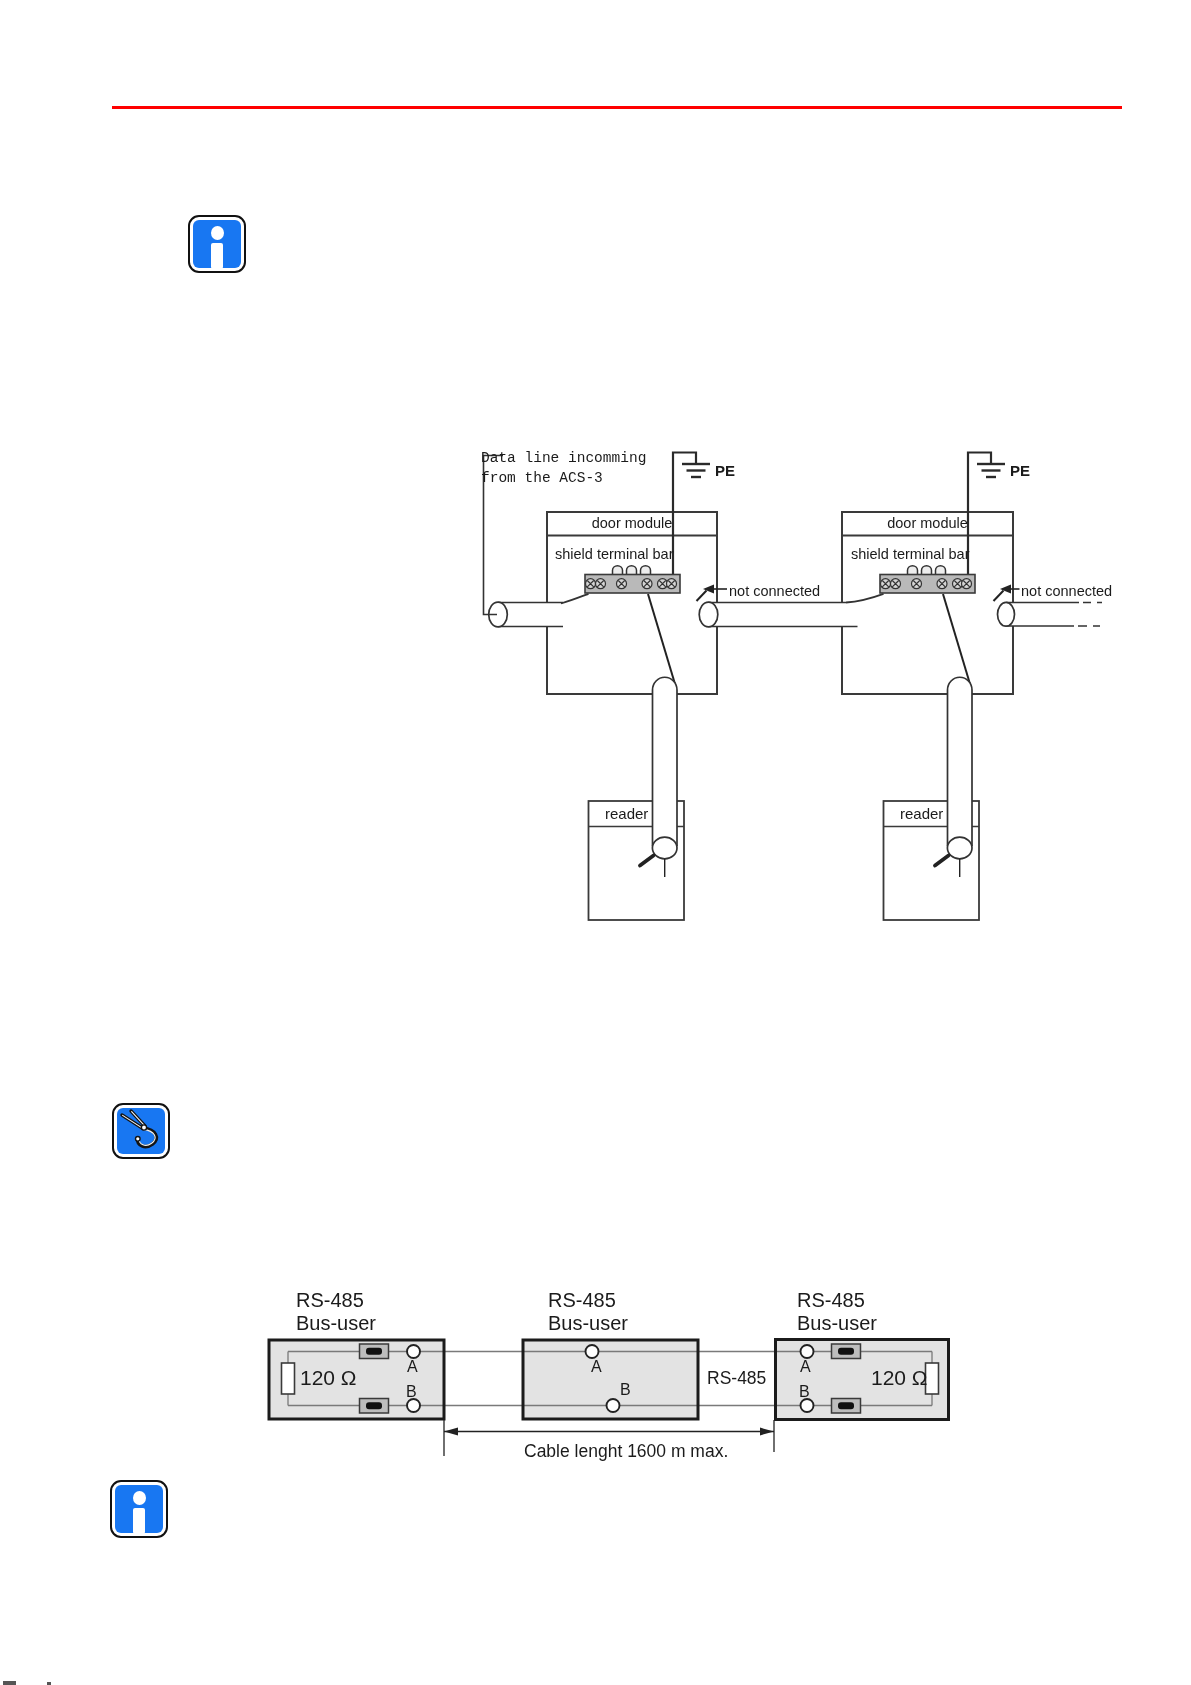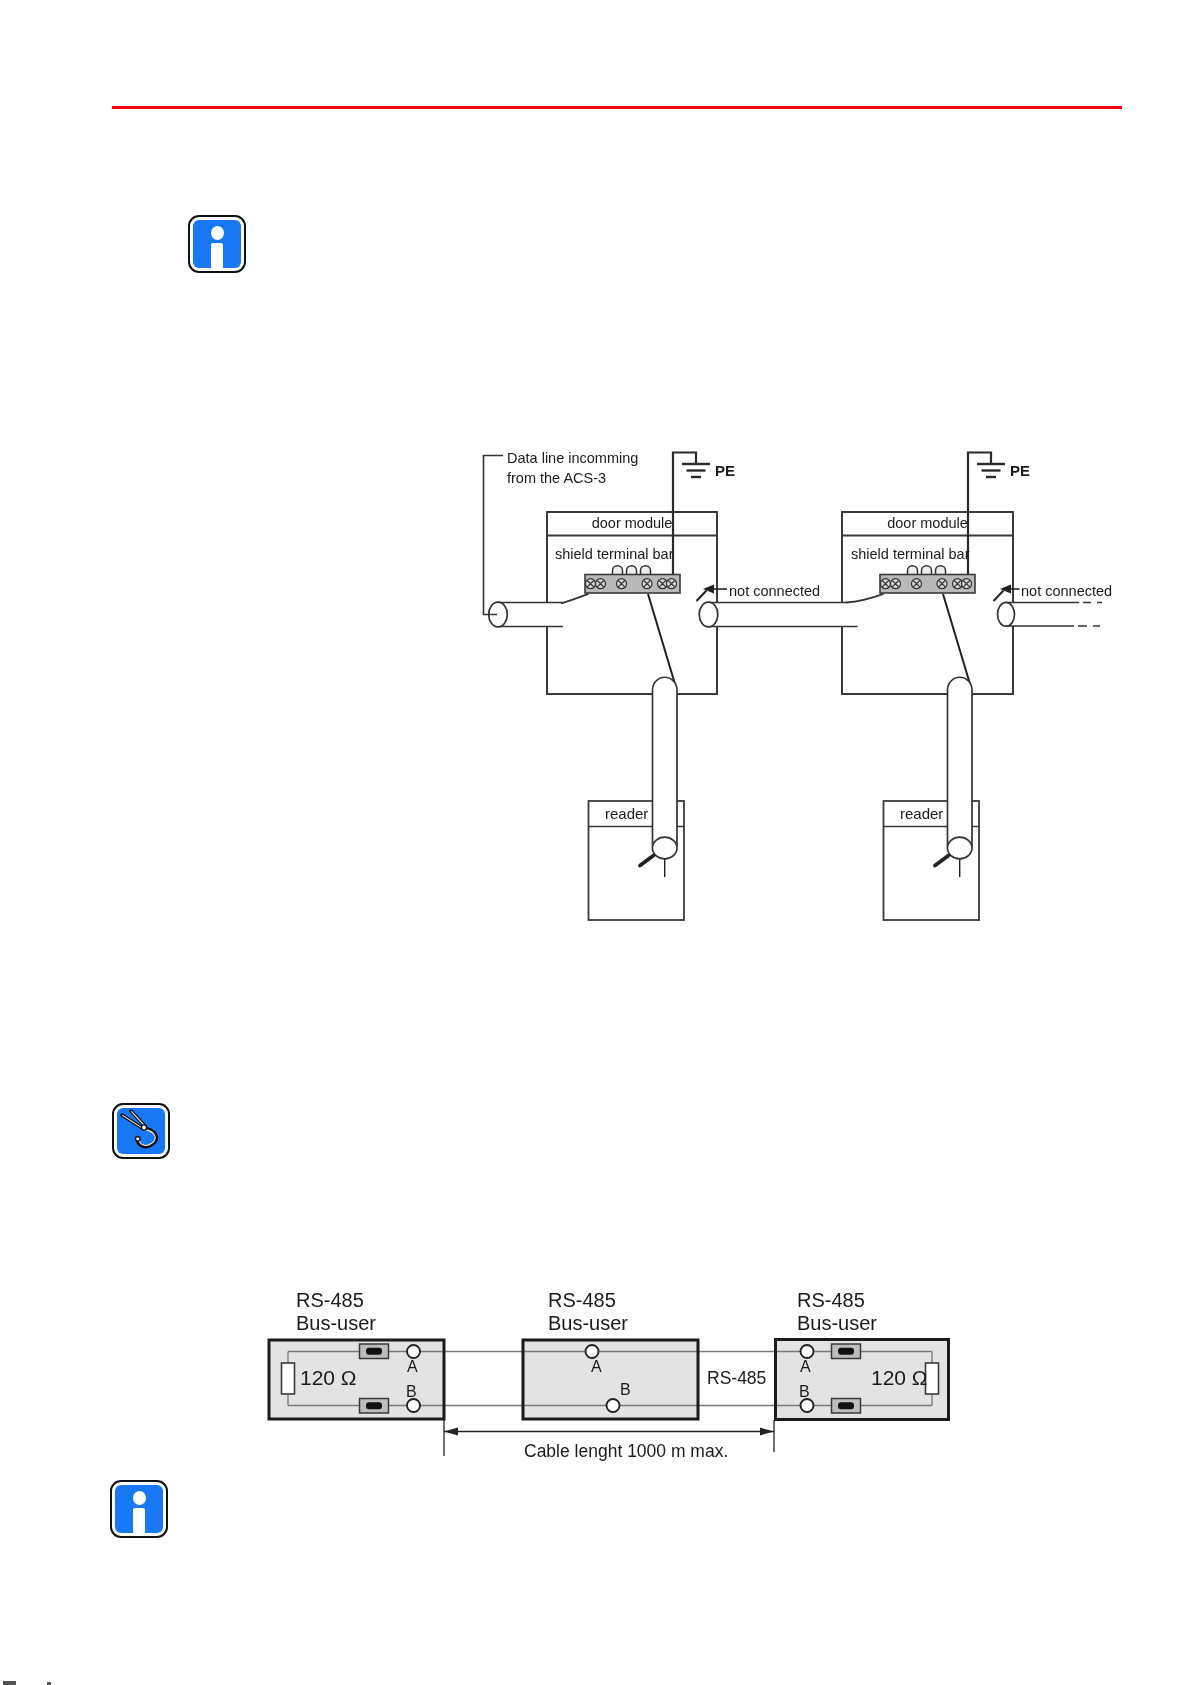--- a/index.html
+++ b/index.html
@@ -132,21 +132,21 @@
     </g>
 
     <line x1="696.5" y1="601" x2="706.5" y2="590.5" stroke="#222" stroke-width="2"></line>
     <line x1="706" y1="589" x2="727" y2="589" stroke="#222" stroke-width="1.6"></line>
     <polygon points="703,589 714,584.6 714,593.4" fill="#222"></polygon>
     <line x1="993.5" y1="601" x2="1003.5" y2="590.5" stroke="#222" stroke-width="2"></line>
     <line x1="1003" y1="589" x2="1019.5" y2="589" stroke="#222" stroke-width="1.6"></line>
     <polygon points="1000,589 1011,584.6 1011,593.4" fill="#222"></polygon>
   </svg>
 
-  <div class="lbl" style="left:507px;top:449px;font-size:14.5px;line-height:19.5px;">
+  <div class="lbl" style="left:481px;top:449px;font-size:14.5px;line-height:19.5px;font-family:Liberation Mono, monospace;">
     <div>Data line incomming</div>
     <div>from the ACS-3</div>
   </div>
   <div class="lbl" style="left:715px;top:462px;font-size:15px;font-weight:bold;">PE</div>
   <div class="lbl" style="left:1010px;top:462px;font-size:15px;font-weight:bold;">PE</div>
   <div class="lbl" style="left:547px;top:515px;width:170px;text-align:center;font-size:14.5px;">door module</div>
   <div class="lbl" style="left:842px;top:515px;width:171px;text-align:center;font-size:14.5px;">door module</div>
   <div class="lbl" style="left:555px;top:546px;font-size:14.5px;">shield terminal bar</div>
   <div class="lbl" style="left:851px;top:546px;font-size:14.5px;">shield terminal bar</div>
   <div class="lbl" style="left:729px;top:583px;font-size:14.5px;">not connected</div>
@@ -239,21 +239,21 @@
   </div>
   <div class="lbl" style="left:300px;top:1365px;font-size:21px;">120 Ω</div>
   <div class="lbl" style="left:871px;top:1365px;font-size:21px;">120 Ω</div>
   <div class="lbl" style="left:407px;top:1356.5px;font-size:16px;">A</div>
   <div class="lbl" style="left:406px;top:1381.5px;font-size:16px;">B</div>
   <div class="lbl" style="left:591px;top:1356.5px;font-size:16px;">A</div>
   <div class="lbl" style="left:620px;top:1380px;font-size:16px;">B</div>
   <div class="lbl" style="left:800px;top:1356.5px;font-size:16px;">A</div>
   <div class="lbl" style="left:799px;top:1381.5px;font-size:16px;">B</div>
   <div class="lbl" style="left:707px;top:1368px;font-size:17.5px;">RS-485</div>
-  <div class="lbl" style="left:524px;top:1441px;font-size:17.5px;">Cable lenght 1000 m max.</div>
+  <div class="lbl" style="left:524px;top:1441px;font-size:17.5px;">Cable lenght 1600 m max.</div>
 
   <div class="icon-frame" style="left:110px;top:1480px;">
     <div class="icon-blue">
       <div class="i-dot"></div>
       <div class="i-stem"></div>
     </div>
   </div>
 
   <div class="sliver" style="left:3px;top:1681px;width:13px;height:4px;"></div>
   <div class="sliver" style="left:47px;top:1682px;width:4px;height:3px;"></div>

